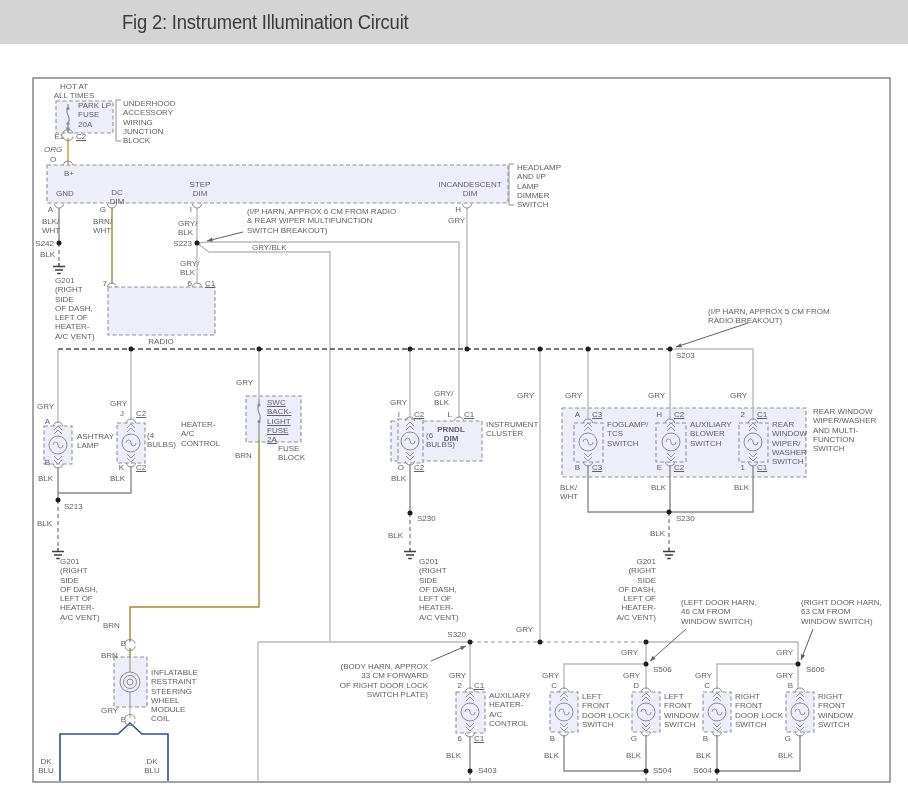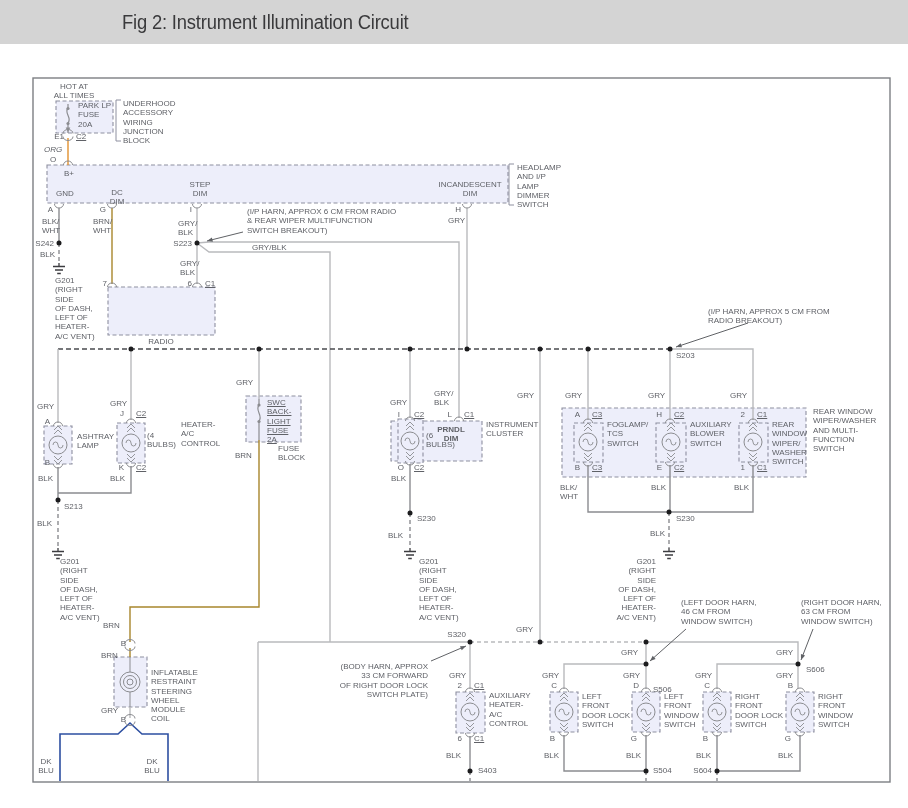--- a/index.html
+++ b/index.html
@@ -385,21 +385,21 @@
 A/C
 CONTROL</div>
       <div class="lbl" style="left: 446px; top: 751px;">BLK</div>
       <div class="lbl" style="left: 478px; top: 766px;">S403</div>
       <div class="lbl" style="left: 681px; top: 598px;">(LEFT DOOR HARN,
 46 CM FROM
 WINDOW SWITCH)</div>
       <div class="lbl" style="left: 801px; top: 598px;">(RIGHT DOOR HARN,
 63 CM FROM
 WINDOW SWITCH)</div>
-      <div class="lbl" style="left: 653px; top: 665px; margin-top: 20px;">S506</div>
+      <div class="lbl" style="left: 653px; top: 665px;">S506</div>
       <div class="lbl" style="left: 806px; top: 665px;">S606</div>
       <div class="lbl" style="left: 621px; top: 648px;">GRY</div>
       <div class="lbl" style="left: 776px; top: 648px;">GRY</div>
       <div class="lbl" style="left: 542px; top: 671px;">GRY</div>
       <div class="lbl" style="left: 623px; top: 671px;">GRY</div>
       <div class="lbl" style="left: 695px; top: 671px;">GRY</div>
       <div class="lbl" style="left: 776px; top: 671px;">GRY</div>
       <div class="lbl ar" style="left: 557px; top: 681px;">C</div>
       <div class="lbl ar" style="left: 639px; top: 681px;">D</div>
       <div class="lbl ar" style="left: 710px; top: 681px;">C</div>

